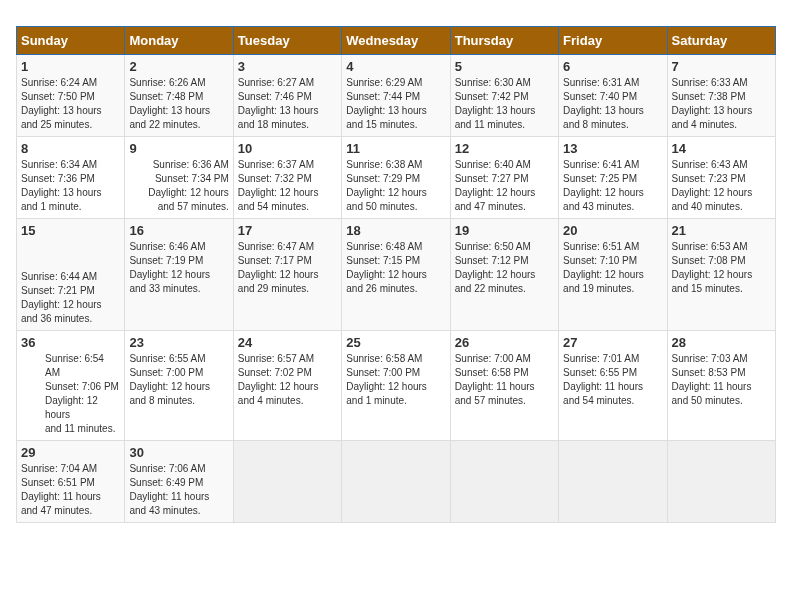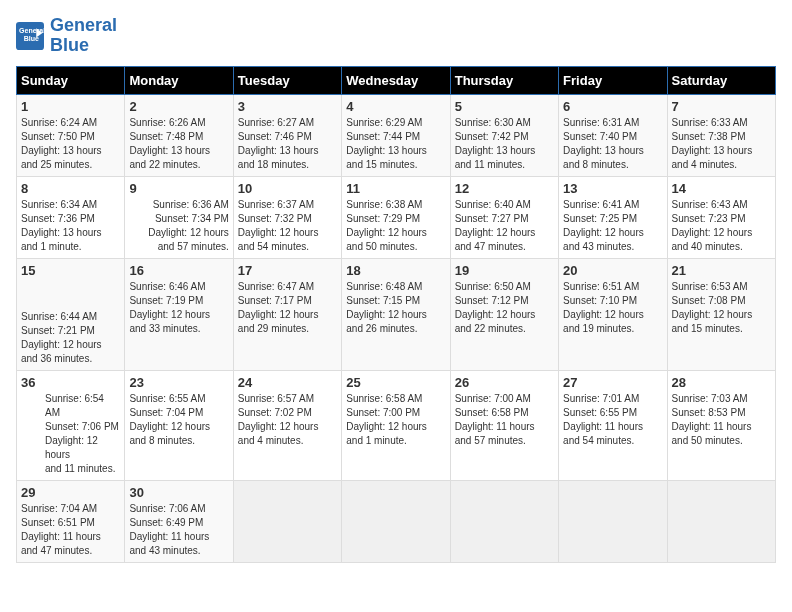--- a/index.html
+++ b/index.html
@@ -45,21 +45,21 @@
     .location-title {
       font-size: 16px;
       color: #555;
     }
     table {
       width: 100%;
       border-collapse: collapse;
       font-size: 11px;
     }
     thead tr {
-      background-color: #000000;
+      background-color: #a16207;
       color: #fff;
     }
     thead th {
       padding: 6px 4px;
       text-align: left;
       font-size: 13px;
       font-weight: bold;
       border: 1px solid #2b6cb0;
     }
     tbody tr {
@@ -89,32 +89,20 @@
       line-height: 1.4;
     }
     .empty-cell {
       background: #f0f0f0 !important;
     }
   </style>
 </head>
 <body>
 
 <div class="header-area">
-  <div class="logo">
-    <svg class="logo-icon" viewBox="0 0 36 36">
-      <rect x="0" y="0" width="36" height="36" rx="4" fill="#2b6cb0"></rect>
-      <text x="4" y="14" font-size="9" fill="white" font-weight="bold">General</text>
-      <text x="10" y="24" font-size="9" fill="white" font-weight="bold">Blue</text>
-      <polygon points="26,8 34,14 26,20" fill="white"></polygon>
-    </svg>
-    <div class="logo-text">
-      <div><span>General</span></div>
-      <div><span>Blue</span></div>
-    </div>
-  </div>
 </div>
 
 <table>
   <thead>
     <tr>
       <th>Sunday</th>
       <th>Monday</th>
       <th>Tuesday</th>
       <th>Wednesday</th>
       <th>Thursday</th>
@@ -280,21 +268,21 @@
         <td>
           <span class="day-num">36</span>
           <div class="day-info" style="white-space: pre-line; margin-left: 24px;">Sunrise: 6:54 AM
 Sunset: 7:06 PM
 Daylight: 12 hours
 and 11 minutes.</div>
         </td>
         <td>
           <span class="day-num">23</span>
           <div class="day-info" style="white-space: pre-line;">Sunrise: 6:55 AM
-Sunset: 7:04 PM
+Sunset: 7:00 PM
 Daylight: 12 hours
 and 8 minutes.</div>
         </td>
         <td>
           <span class="day-num">24</span>
           <div class="day-info" style="white-space: pre-line;">Sunrise: 6:57 AM
 Sunset: 7:02 PM
 Daylight: 12 hours
 and 4 minutes.</div>
         </td>

